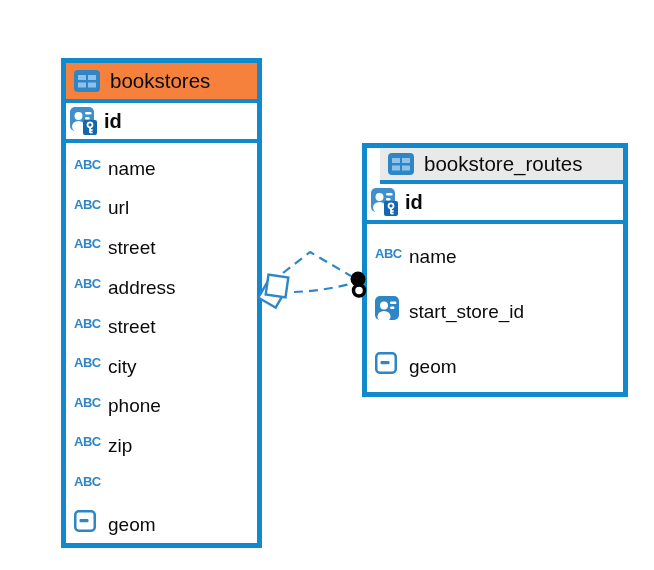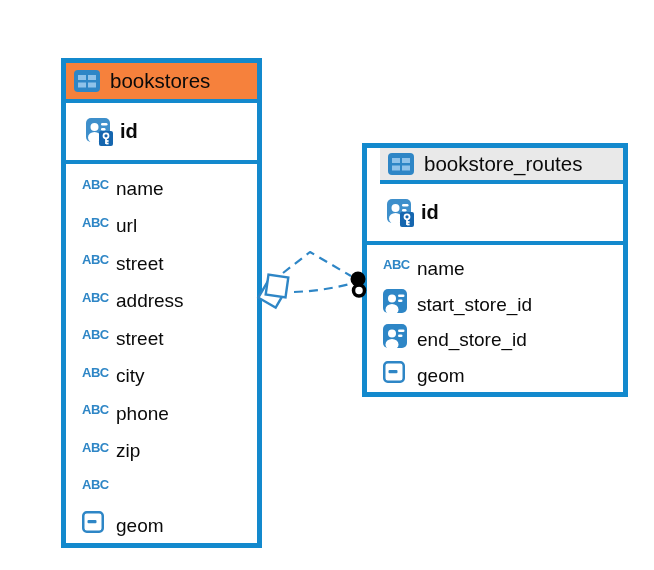--- a/index.html
+++ b/index.html
@@ -18,26 +18,26 @@
          background:#fff;border:5px solid var(--border);}
   .t-bookstores{left:61px;top:58px;width:201px;height:490px;}
   .t-routes{left:362px;top:143px;width:266px;height:254px;}
 
   .header{display:flex;align-items:center;gap:8px;padding-left:8px;
           border-bottom:4px solid var(--border);flex:none;}
   .t-bookstores .header{height:40px;background:var(--orange);}
   .t-routes .header{height:36px;background:var(--gray);margin-left:13px;}
   .title{font-size:20.5px;color:var(--text);white-space:nowrap;}
 
-  .pk-row{display:flex;align-items:center;gap:6px;padding-left:20px;height:61px;
+  .pk-row{display:flex;align-items:center;gap:6px;padding-left:4px;height:40px;
           border-bottom:4px solid var(--border);flex:none;}
   .pk-label{font-size:20px;font-weight:700;}
 
   .rows{flex:1;display:flex;flex-direction:column;padding:2px 0;}
-  .row{flex:1;display:flex;align-items:center;gap:6px;padding-left:16px;}
+  .row{flex:1;display:flex;align-items:center;gap:6px;padding-left:8px;}
   .label{font-size:19px;white-space:nowrap;margin-top:8px;}
 
   .icon{width:28px;flex:none;display:flex;align-items:center;justify-content:flex-start;}
   .abc{font-family:"Liberation Sans", sans-serif;font-weight:800;font-size:13px;
        letter-spacing:-0.5px;color:var(--blue);font-style:normal;}
 
   .overlay{position:absolute;left:0;top:0;z-index:5;pointer-events:none;}
   .overlay [data-interactable="true"]{pointer-events:visiblePainted;}
   .dash{fill:none;stroke:var(--blue);stroke-width:2.2;stroke-dasharray:9 6;
         stroke-linejoin:round;stroke-linecap:butt;}
@@ -185,32 +185,20 @@
           <span class="icon" data-interactable="false">
             <svg width="24" height="24" viewBox="0 0 24 24">
               <rect width="24" height="24" rx="5" fill="#2E86C6"></rect>
               <circle cx="9" cy="9.5" r="4" fill="#fff"></circle>
               <ellipse cx="9" cy="20.5" rx="6.5" ry="5.5" fill="#fff"></ellipse>
               <rect x="15" y="5.5" width="6.5" height="2.6" rx="1.3" fill="#fff"></rect>
               <rect x="15" y="10.5" width="4.5" height="2.6" rx="1.3" fill="#fff"></rect>
             </svg>
           </span>
           <span class="label" data-interactable="false">start_store_id</span>
-        </div>
-        <div class="row" data-interactable="true">
-          <span class="icon" data-interactable="false">
-            <svg width="24" height="24" viewBox="0 0 24 24">
-              <rect width="24" height="24" rx="5" fill="#2E86C6"></rect>
-              <circle cx="9" cy="9.5" r="4" fill="#fff"></circle>
-              <ellipse cx="9" cy="20.5" rx="6.5" ry="5.5" fill="#fff"></ellipse>
-              <rect x="15" y="5.5" width="6.5" height="2.6" rx="1.3" fill="#fff"></rect>
-              <rect x="15" y="10.5" width="4.5" height="2.6" rx="1.3" fill="#fff"></rect>
-            </svg>
-          </span>
-          <span class="label" data-interactable="false">end_store_id</span>
         </div>
         <div class="row" data-interactable="true">
           <span class="icon" data-interactable="false">
             <svg width="22" height="22" viewBox="0 0 22 22">
               <rect x="1.25" y="1.25" width="19.5" height="19.5" rx="3.5" fill="#fff" stroke="#2E86C6" stroke-width="2.5"></rect>
               <rect x="5.5" y="9" width="9" height="3.2" rx="1" fill="#2E86C6"></rect>
             </svg>
           </span>
           <span class="label" data-interactable="false">geom</span>
         </div>

